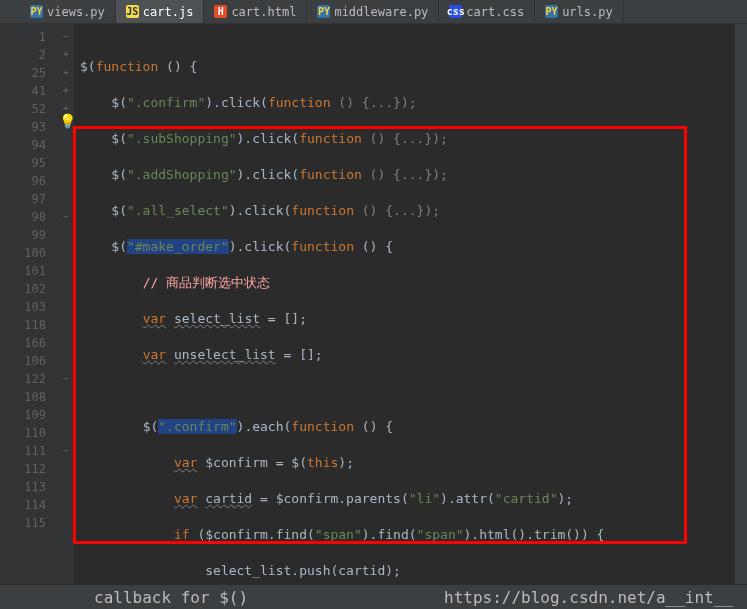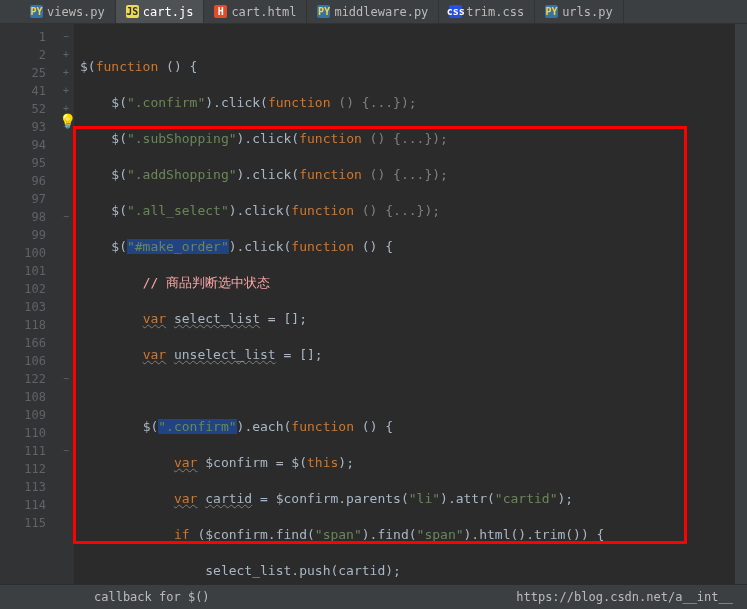--- a/index.html
+++ b/index.html
@@ -100,21 +100,21 @@
       bottom: 0;
       left: 0;
       right: 0;
       height: 24px;
       background: #3c3f41;
       display: flex;
       align-items: center;
       justify-content: space-between;
       padding: 0 14px;
       color: #bbbbbb;
-      font-size: 12px;
+      font-size: 16px;
     }
     .status-left { padding-left: 80px; }
     .line-row { height: 18px; }
     .scroll-track {
       position: absolute;
       right: 0;
       top: 24px;
       width: 12px;
       height: 560px;
       background: #3c3f41;
@@ -135,21 +135,21 @@
   <div class="tab">
       <span class="file-icon icon-html">H</span>
       <span>cart.html</span>
     </div>
   <div class="tab">
       <span class="file-icon icon-py">PY</span>
       <span>middleware.py</span>
     </div>
   <div class="tab">
       <span class="file-icon icon-css">css</span>
-      <span>trim.css</span>
+      <span>cart.css</span>
     </div>
   <div class="tab">
       <span class="file-icon icon-py">PY</span>
       <span>urls.py</span>
     </div>
 </div>
 
 <div class="editor-area">
   <div class="gutter">
     <div class="line-row">1</div>

